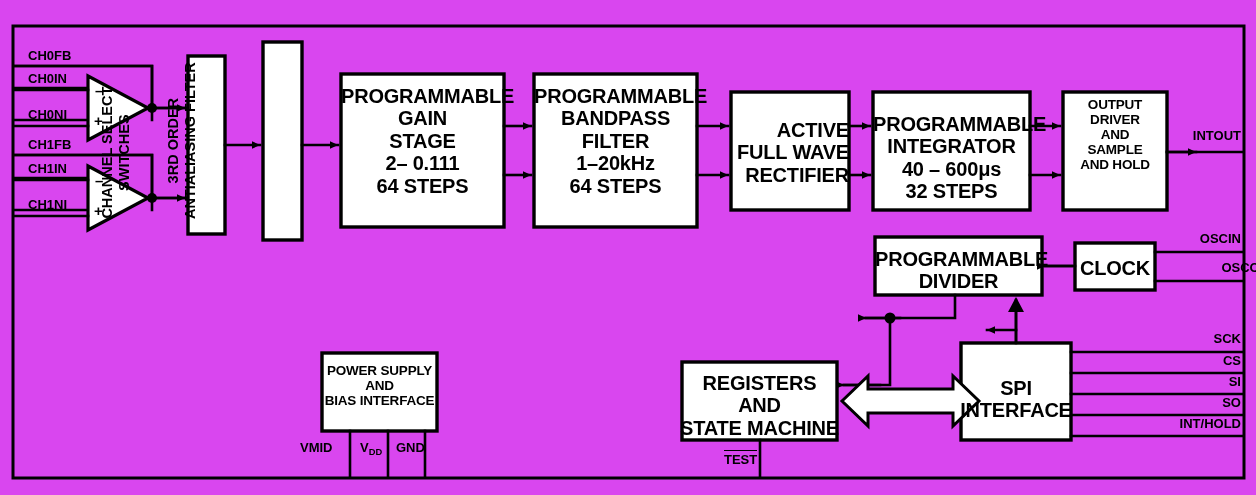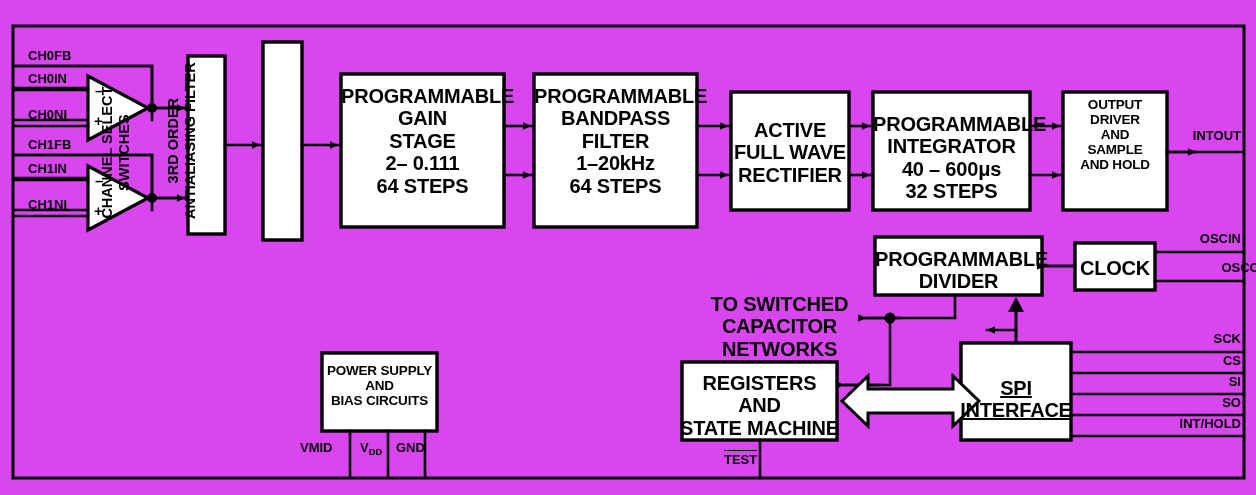--- a/index.html
+++ b/index.html
@@ -229,47 +229,44 @@
   <div class="lbl blocktext" style="left:341px;top:85px;width:163px;">PROGRAMMABLE
 GAIN
 STAGE
 2–  0.111
 64 STEPS</div>
   <div class="lbl blocktext" style="left:534px;top:85px;width:163px;">PROGRAMMABLE
 BANDPASS
 FILTER
 1–20kHz
 64 STEPS</div>
-  <div class="lbl blocktext" style="left:731px;top:119px;width:118px;">ACTIVE
+  <div class="lbl blocktext" style="left:731px;top:119px;width:118px;text-align:right;">ACTIVE
 FULL WAVE
 RECTIFIER</div>
   <div class="lbl blocktext" style="left:873px;top:113px;width:157px;">PROGRAMMABLE
 INTEGRATOR
 40 – 600μs
 32 STEPS</div>
   <div class="lbl blocktext" style="left:1063px;top:97px;width:104px;font-size:13.5px;">OUTPUT
 DRIVER
 AND
 SAMPLE
 AND HOLD</div>
   <div class="lbl blocktext" style="left:322px;top:363px;width:115px;font-size:13.5px;">POWER SUPPLY
 AND
-BIAS CIRCUITS</div>
+BIAS INTERFACE</div>
   <div class="lbl blocktext" style="left:875px;top:248px;width:167px;">PROGRAMMABLE
 DIVIDER</div>
   <div class="lbl blocktext" style="left:1075px;top:257px;width:80px;">CLOCK</div>
   <div class="lbl blocktext" style="left:679px;top:372px;width:161px;">REGISTERS
 AND
 STATE MACHINE</div>
-  <div class="lbl blocktext" style="left:956px;top:377px;width:120px;text-decoration:underline;">SPI
+  <div class="lbl blocktext" style="left:956px;top:377px;width:120px;">SPI
 INTERFACE</div>
 
-  <div class="lbl blocktext" style="left:702px;top:293px;width:155px;text-align:center;">TO SWITCHED
-CAPACITOR
-NETWORKS</div>
 
   <div class="pin" style="left:300px;top:440px;">VMID</div>
   <div class="pin" style="left:360px;top:440px;"><span>V</span><sub>DD</sub></div>
   <div class="pin" style="left:396px;top:440px;">GND</div>
 
   <div class="pin" style="left:724px;top:452px;">
     <span class="ovl">TEST</span>
   </div>
 
   <div class="pin pin-r" style="left:1163px;top:128px;width:78px;">INTOUT</div>

